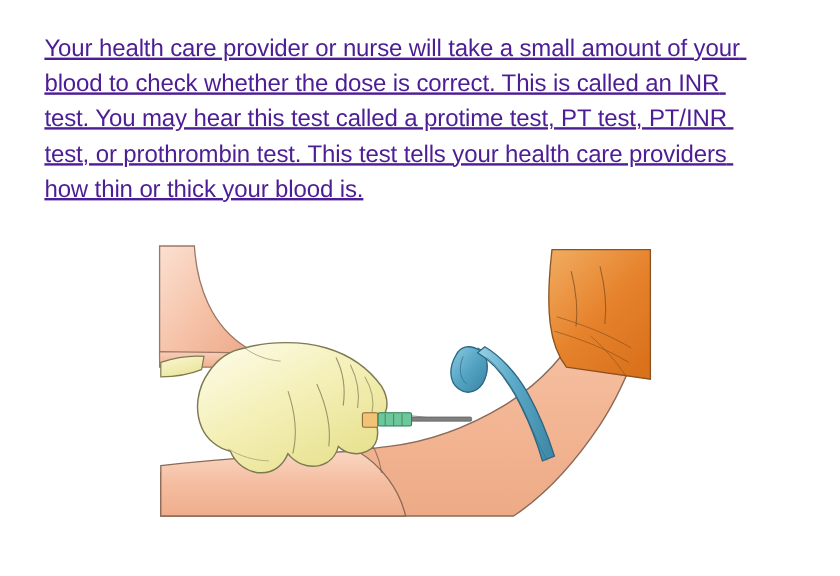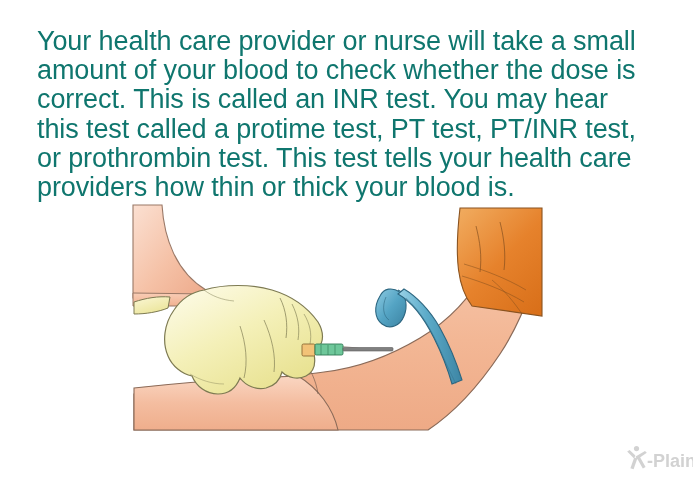--- a/index.html
+++ b/index.html
@@ -20,25 +20,26 @@
     left: 0; top: 0;
     width: 700px;
     height: 480px;
     background: #ffffff;
   }
   #body-text {
     position: absolute;
     left: 37px;
     top: 27px;
     width: 600px;
-    font-size: 27px;
+    font-size: 20px;
     line-height: 29.2px;
     letter-spacing: -0.1px;
-    color: #0f766e;
+    color: #4c1d95;
     white-space: pre-wrap;
+    text-decoration: underline;
   }
   #illustration {
     position: absolute;
     left: 128px;
     top: 198px;
     width: 420px;
     height: 235px;
   }
   #illustration svg {
     display: block;
@@ -179,26 +180,14 @@
 
       <g>
         <rect x="174" y="146" width="13" height="12" rx="1.5" fill="#f2c277" stroke="#8a6a33" stroke-width="0.9"></rect>
         <rect x="187" y="146" width="28" height="11" rx="1.5" fill="#6ec79a" stroke="#2f7a56" stroke-width="0.9"></rect>
         <path d="M 193 147 L 193 157 M 200 147 L 200 157 M 207 147 L 207 157" fill="none" stroke="#2f7a56" stroke-width="0.8" opacity="0.8"></path>
         <rect x="215" y="149.5" width="50" height="3.5" rx="1" fill="#808080" stroke="#5a5a5a" stroke-width="0.6"></rect>
       </g>
     </svg>
   </div>
 
-  <div id="logo">
-    <svg viewBox="0 0 70 28" xmlns="http://www.w3.org/2000/svg">
-      <g fill="#d2d2d2">
-        <circle cx="13.5" cy="3.6" r="2.6"></circle>
-        <path d="M 4.2 6.6 L 6.6 5.0 L 12.4 10.4 L 11.0 13.6 Z"></path>
-        <path d="M 22.0 6.0 L 23.8 7.8 L 14.0 14.6 L 12.6 11.6 Z"></path>
-        <path d="M 11.2 12.6 L 14.4 13.2 L 10.6 24.2 L 7.4 23.2 Z"></path>
-        <path d="M 13.6 12.4 L 16.4 11.0 L 22.6 22.0 L 19.8 23.6 Z"></path>
-      </g>
-      <text x="24" y="22" font-family="Liberation Sans, sans-serif" font-size="18" font-weight="bold" fill="#d2d2d2">-Plain</text>
-    </svg>
-  </div>
 
 </div>
 
 </body></html>

